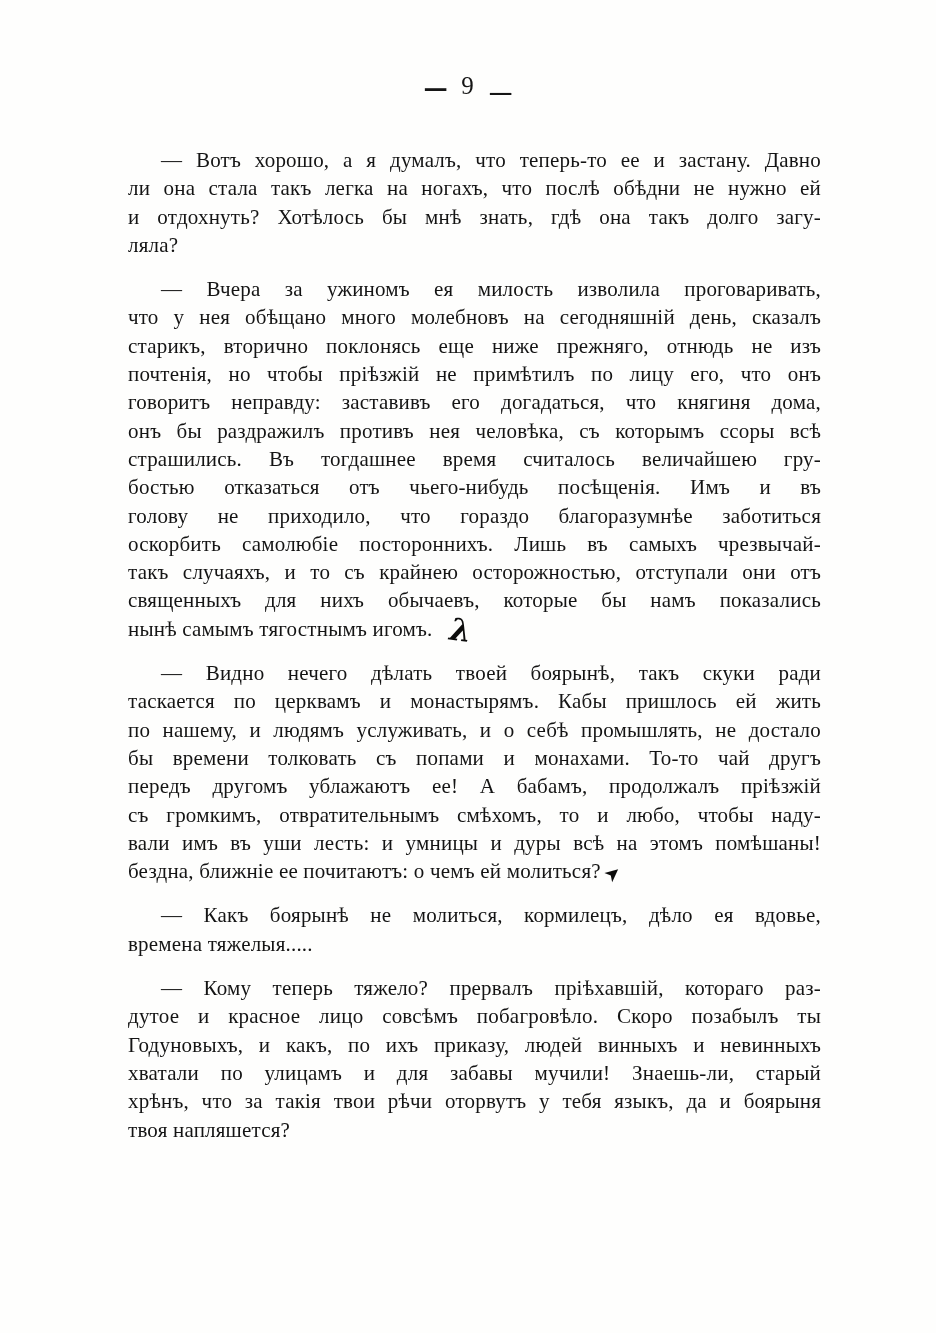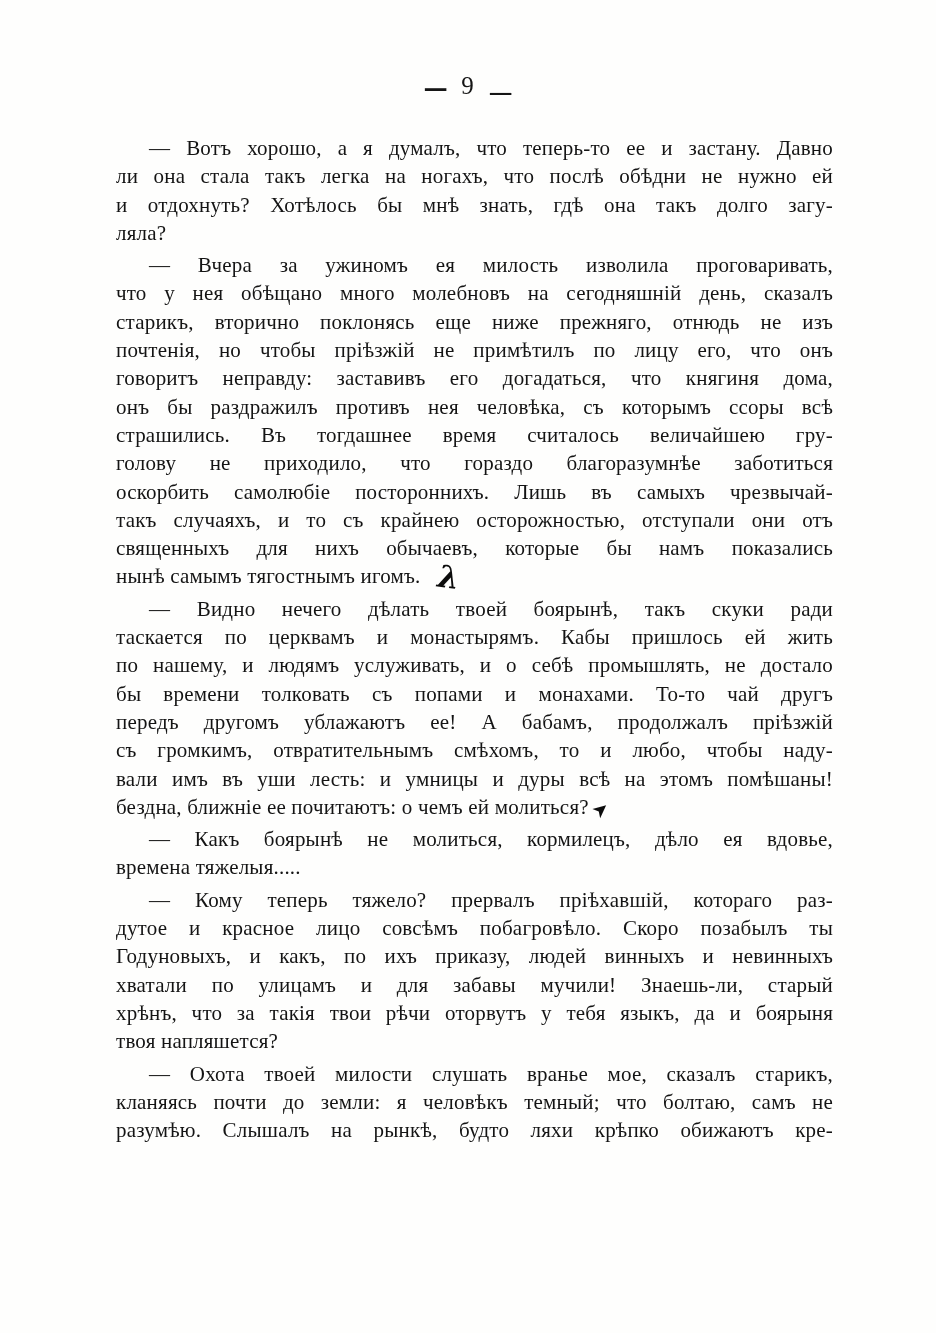--- a/index.html
+++ b/index.html
@@ -44,21 +44,21 @@
   .text-block {
     position: absolute;
     top: 130px;
     left: 112px;
     width: 725px;
     font-size: 21px;
     line-height: 28.3px;
     color: #141414;
   }
   .para {
-    margin: 4px;
+    margin: 16px;
     padding: 0;
   }
   .line {
     display: block;
     text-align: justify;
     text-align-last: justify;
     white-space: normal;
     letter-spacing: 0.2px;
   }
   .line.last {
@@ -110,20 +110,21 @@
     </p>
 
     <p class="para">
       <span class="line indent">— Вчера за ужиномъ ея милость изволила проговаривать,</span>
       <span class="line">что у нея обѣщано много молебновъ на сегодняшній день, сказалъ</span>
       <span class="line">старикъ, вторично поклонясь еще ниже прежняго, отнюдь не изъ</span>
       <span class="line">почтенія, но чтобы пріѣзжій не примѣтилъ по лицу его, что онъ</span>
       <span class="line">говоритъ неправду: заставивъ его догадаться, что княгиня дома,</span>
       <span class="line">онъ бы раздражилъ противъ нея человѣка, съ которымъ ссоры всѣ</span>
       <span class="line">страшились. Въ тогдашнее время считалось величайшею гру-</span>
+      <span class="line">бостью отказаться отъ чьего-нибудь посѣщенія. Имъ и въ</span>
       <span class="line">голову не приходило, что гораздо благоразумнѣе заботиться</span>
       <span class="line">оскорбить самолюбіе постороннихъ. Лишь въ самыхъ чрезвычай-</span>
       <span class="line">такъ случаяхъ, и то съ крайнею осторожностью, отступали они отъ</span>
       <span class="line">священныхъ для нихъ обычаевъ, которые бы намъ показались</span>
       <span class="line last"><span>нынѣ самымъ тягостнымъ игомъ.</span><span class="pen-mark mark-lambda">λ</span></span>
     </p>
 
     <p class="para">
       <span class="line indent">— Видно нечего дѣлать твоей боярынѣ, такъ скуки ради</span>
       <span class="line">таскается по церквамъ и монастырямъ. Кабы пришлось ей жить</span>
@@ -142,20 +143,15 @@
 
     <p class="para">
       <span class="line indent">— Кому теперь тяжело? прервалъ пріѣхавшій, котораго раз-</span>
       <span class="line">дутое и красное лицо совсѣмъ побагровѣло. Скоро позабылъ ты</span>
       <span class="line">Годуновыхъ, и какъ, по ихъ приказу, людей винныхъ и невинныхъ</span>
       <span class="line">хватали по улицамъ и для забавы мучили! Знаешь-ли, старый</span>
       <span class="line">хрѣнъ, что за такія твои рѣчи оторвутъ у тебя языкъ, да и боярыня</span>
       <span class="line last">твоя напляшется?</span>
     </p>
 
-    <p class="para">
-      <span class="line indent">— Охота твоей милости слушать вранье мое, сказалъ старикъ,</span>
-      <span class="line">кланяясь почти до земли: я человѣкъ темный; что болтаю, самъ не</span>
-      <span class="line">разумѣю. Слышалъ на рынкѣ, будто ляхи крѣпко обижаютъ кре-</span>
-    </p>
 
   </div>
 </div>
 
 </body></html>

